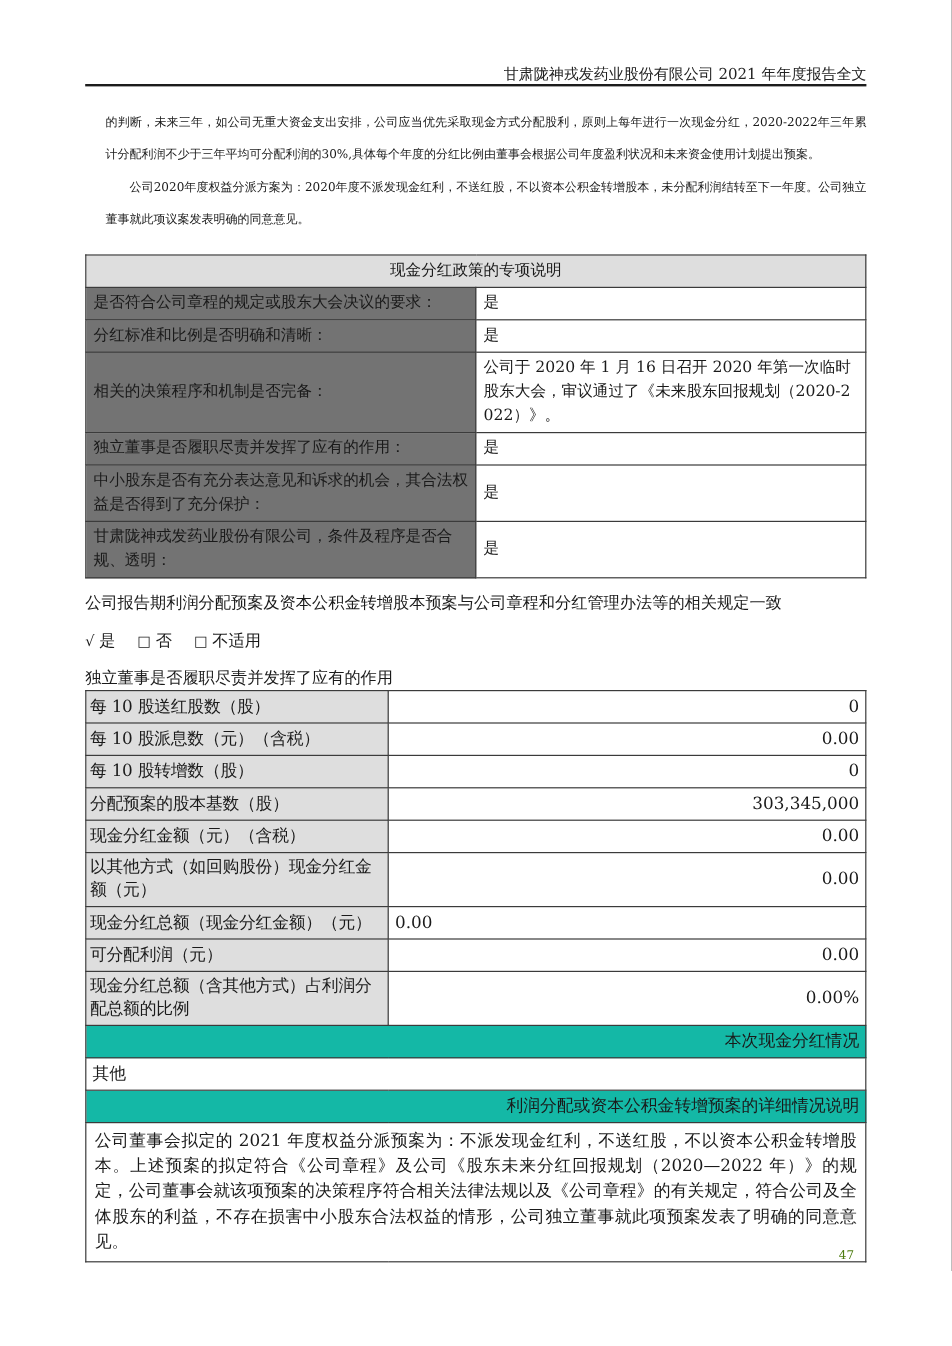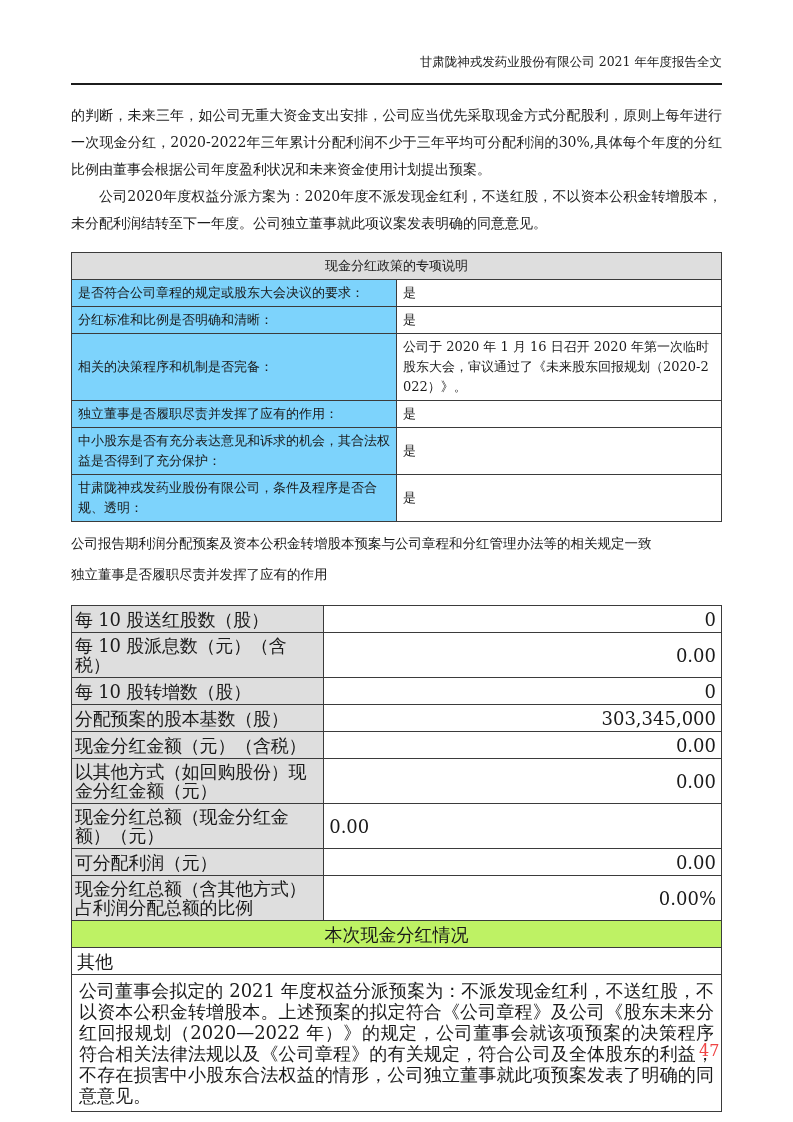--- a/index.html
+++ b/index.html
@@ -13,63 +13,64 @@
     font-family: "DejaVu Serif", serif;
     color: #1a1a1a;
   }
   .content { position: absolute; left: 71px; top: 0; width: 651px; }
 
   .report-header {
     padding-top: 53px;
     text-align: right;
     font-size: 12.5px;
     line-height: 17px;
-    padding-bottom: 13px;
+    padding-bottom: 0;
     border-bottom: 2px solid #1c1c1c;
     color: #222;
   }
 
   .body-par {
-    font-size: 14px;
+    font-size: 10px;
     line-height: 27px;
     text-align: justify;
     margin-top: 17px;
+    margin-left: 17px;
   }
   .indent { text-indent: 2em; margin-top: 0; }
 
   table { border-collapse: collapse; width: 100%; table-layout: fixed; }
   td { border: 1px solid #3b3b3b; vertical-align: middle; word-break: break-all; }
 
   .t1 { margin-top: 15px; font-size: 13px; }
   .t1 td { line-height: 20px; padding: 3px 6px; }
-  .t1 .lbl { width: 49.4%; background: #7dd3fc; }
+  .t1 .lbl { width: 49.4%; background: #737373; }
   .t1 .val { background: #ffffff; }
   .t1 .thead { background: #dedede; text-align: center; height: 28px; }
   .t1 .h1 td { height: 16px; }
 
   .notes { font-size: 13.5px; }
   .notes p { margin-top: 11px; line-height: 20px; }
   .opts span.mark { font-size: 12px; padding-right: 4px; }
   .opts .opt { margin-right: 14px; }
 
-  .t2 { margin-top: 21px; font-size: 18px; }
+  .t2 { margin-top: 0; font-size: 14px; }
   .t2 td { line-height: 19px; padding: 3px 5px; }
   .t2 .lbl { width: 38.8%; background: #dedede; padding: 3px 3px; letter-spacing: -0.2px; }
   .t2 .val { background: #ffffff; }
   .t2 .num { text-align: right; }
   .t2 .h1 td { height: 27px; }
-  .t2 .thead { background: #bef264; text-align: center; height: 27px; }
+  .t2 .thead { background: #14b8a6; text-align: right; height: 27px; }
   .t2 .detail { text-align: justify; line-height: 21px; padding: 5px 7px; }
 
   .page-num {
     position: absolute;
     left: 699px;
     top: 1041px;
-    font-size: 16px;
-    color: #ef4444;
+    font-size: 10px;
+    color: #4d7c0f;
   }
 </style>
 </head>
 <body>
 
 <div class="page">
   <div class="content">
 
     <div class="report-header">甘肃陇神戎发药业股份有限公司 2021 年年度报告全文</div>
 
@@ -103,20 +104,25 @@
       </tr>
       <tr>
         <td class="lbl">甘肃陇神戎发药业股份有限公司，条件及程序是否合规、透明：</td>
         <td class="val">是</td>
       </tr>
     </tbody>
       </table>
 
     <div class="notes">
       <p>公司报告期利润分配预案及资本公积金转增股本预案与公司章程和分红管理办法等的相关规定一致</p>
+      <p class="opts">
+        <span class="opt"><span class="mark">√</span><span>是</span></span>
+        <span class="opt"><span class="mark">□</span><span>否</span></span>
+        <span class="opt"><span class="mark">□</span><span>不适用</span></span>
+      </p>
       <p>独立董事是否履职尽责并发挥了应有的作用</p>
     </div>
 
     <table class="t2">
       <tbody>
           <tr class="h1">
         <td class="lbl">每 10 股送红股数（股）</td>
         <td class="val num">0</td>
       </tr>
       <tr class="h1">
@@ -150,20 +156,23 @@
       <tr>
         <td class="lbl">现金分红总额（含其他方式）占利润分配总额的比例</td>
         <td class="val num">0.00%</td>
       </tr>
       <tr class="h1">
         <td class="thead" colspan="2">本次现金分红情况</td>
       </tr>
       <tr class="h1">
         <td class="val" colspan="2">其他</td>
       </tr>
+      <tr class="h1">
+        <td class="thead" colspan="2">利润分配或资本公积金转增预案的详细情况说明</td>
+      </tr>
       <tr>
         <td class="val detail" colspan="2">公司董事会拟定的 2021 年度权益分派预案为：不派发现金红利，不送红股，不以资本公积金转增股本。上述预案的拟定符合《公司章程》及公司《股东未来分红回报规划（2020—2022 年）》的规定，公司董事会就该项预案的决策程序符合相关法律法规以及《公司章程》的有关规定，符合公司及全体股东的利益，不存在损害中小股东合法权益的情形，公司独立董事就此项预案发表了明确的同意意见。</td>
       </tr>
     </tbody>
       </table>
 
   </div>
 
   <div class="page-num">47</div>
 </div>

